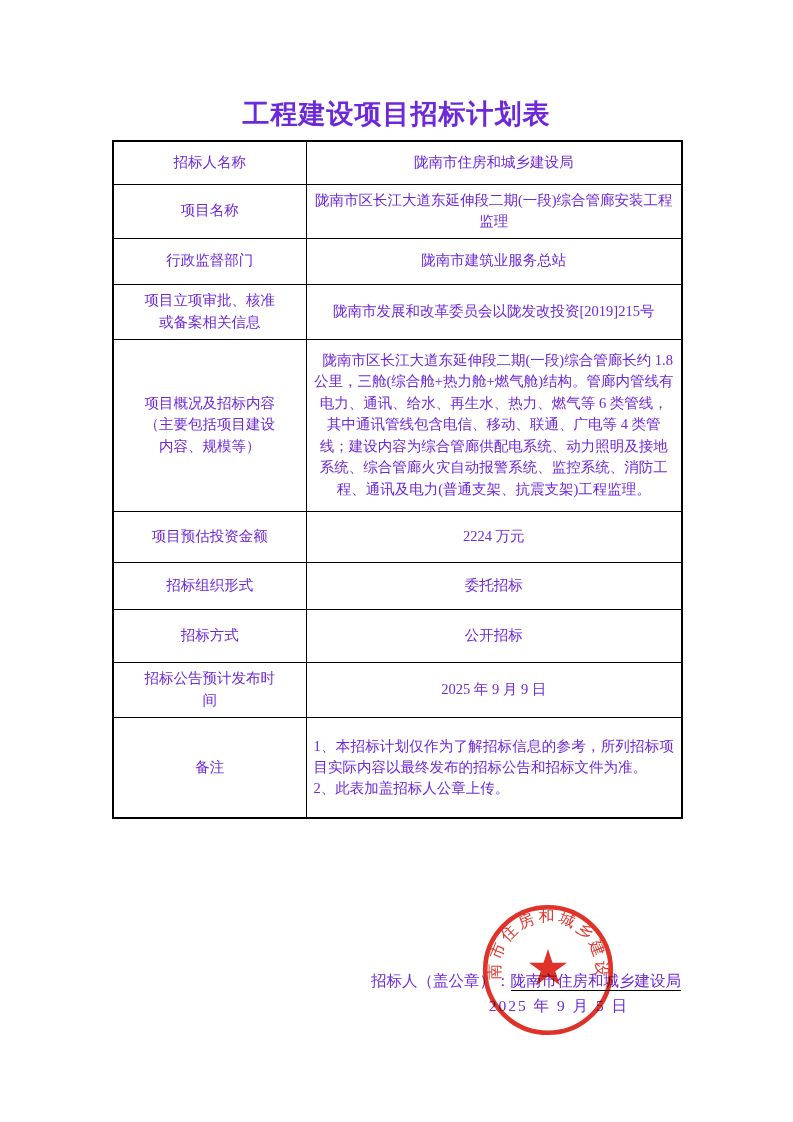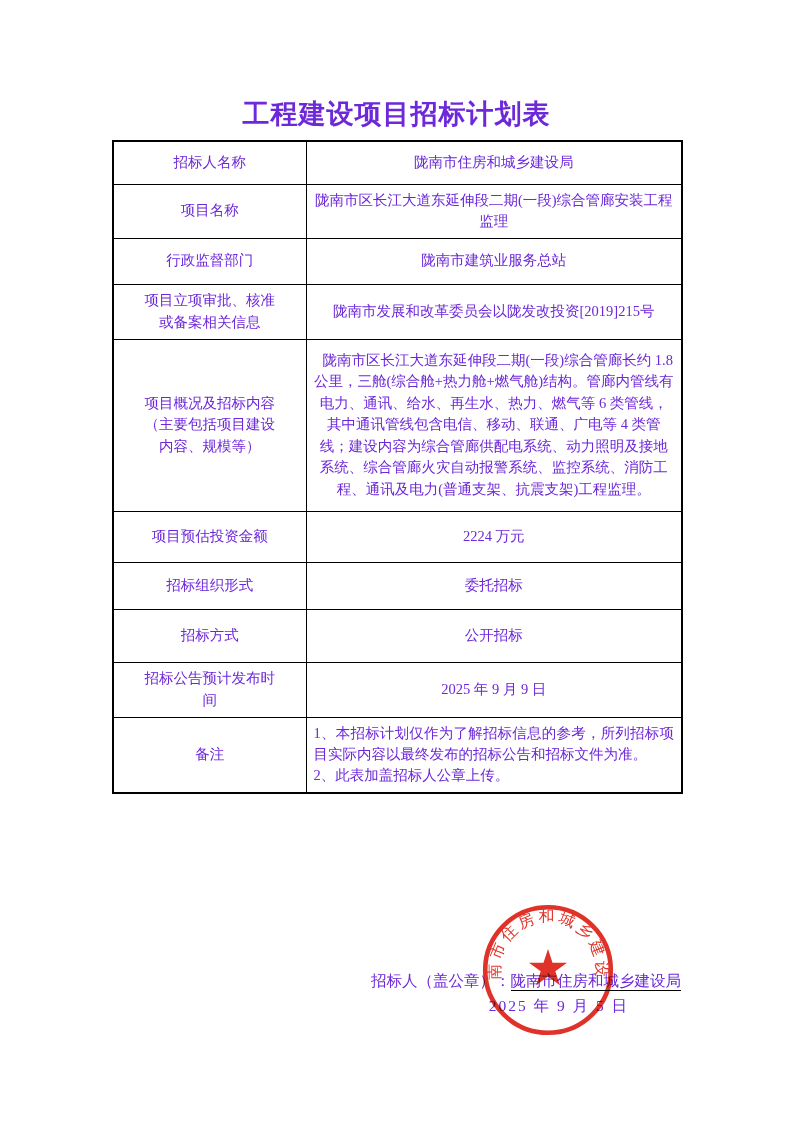--- a/index.html
+++ b/index.html
@@ -46,21 +46,21 @@
   tr.r1  td { height: 54px; }
   tr.r2  td { height: 46px; }
   tr.r3  td { height: 55px; }
   tr.r4  td { height: 172px; }
   tr.r5  td { height: 49px; }
   tr.r6  td { height: 51px; }
   tr.r7  td { height: 47px; }
   tr.r8  td { height: 53px; }
   tr.r9  td { height: 55px; }
   tr.r10 td { height: 63px; }
-  tr.r11 td { height: 76px; }
+  tr.r11 td { height: 101px; }
   td.value-justify {
     text-align: left;
     text-align-last: center;
     text-indent: 0.55em;
   }
   td.value-remark {
     text-align: justify !important;
     vertical-align: middle;
     line-height: 21px;
   }

